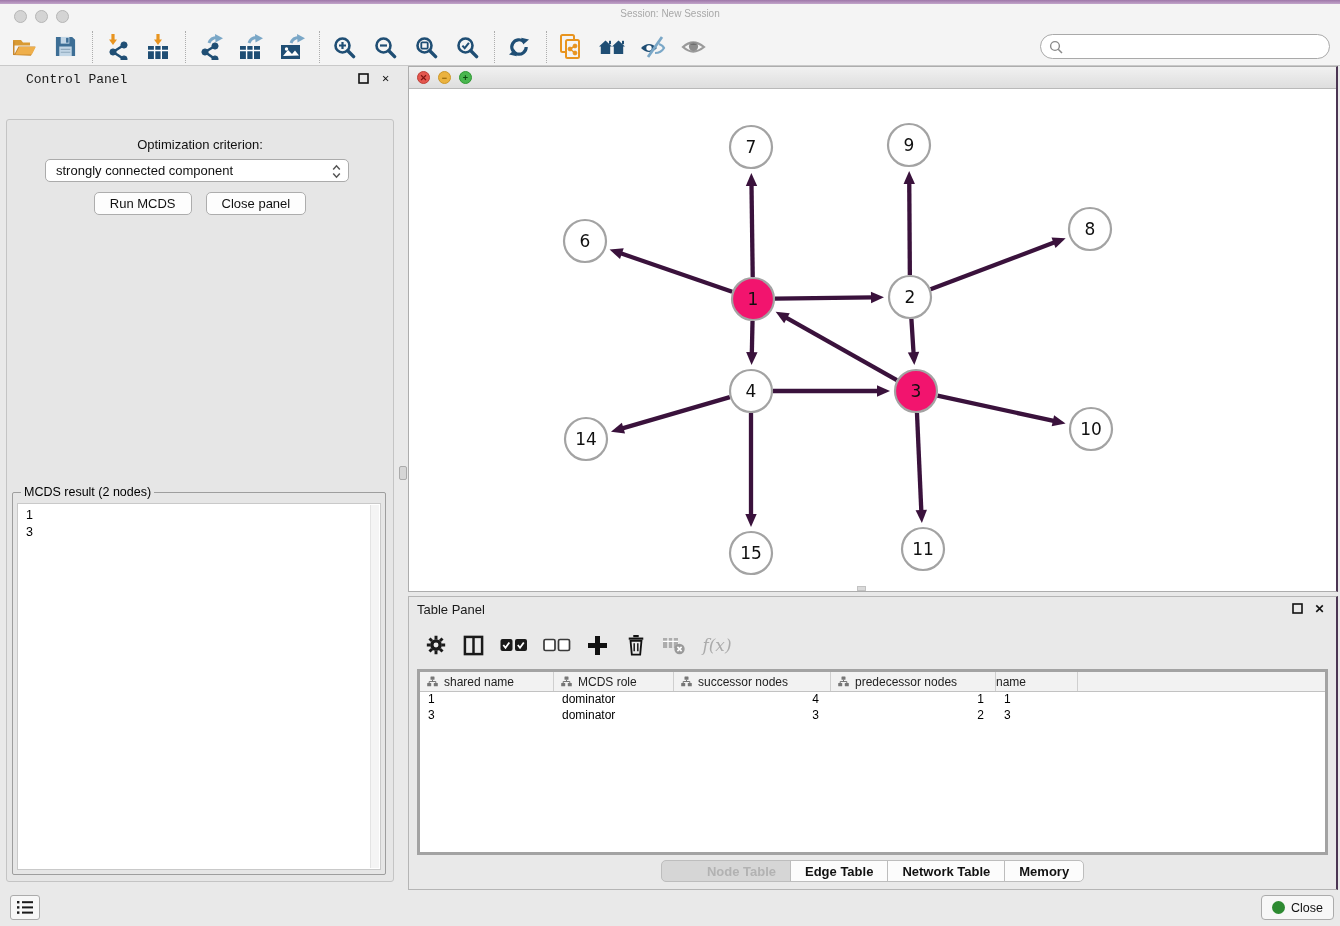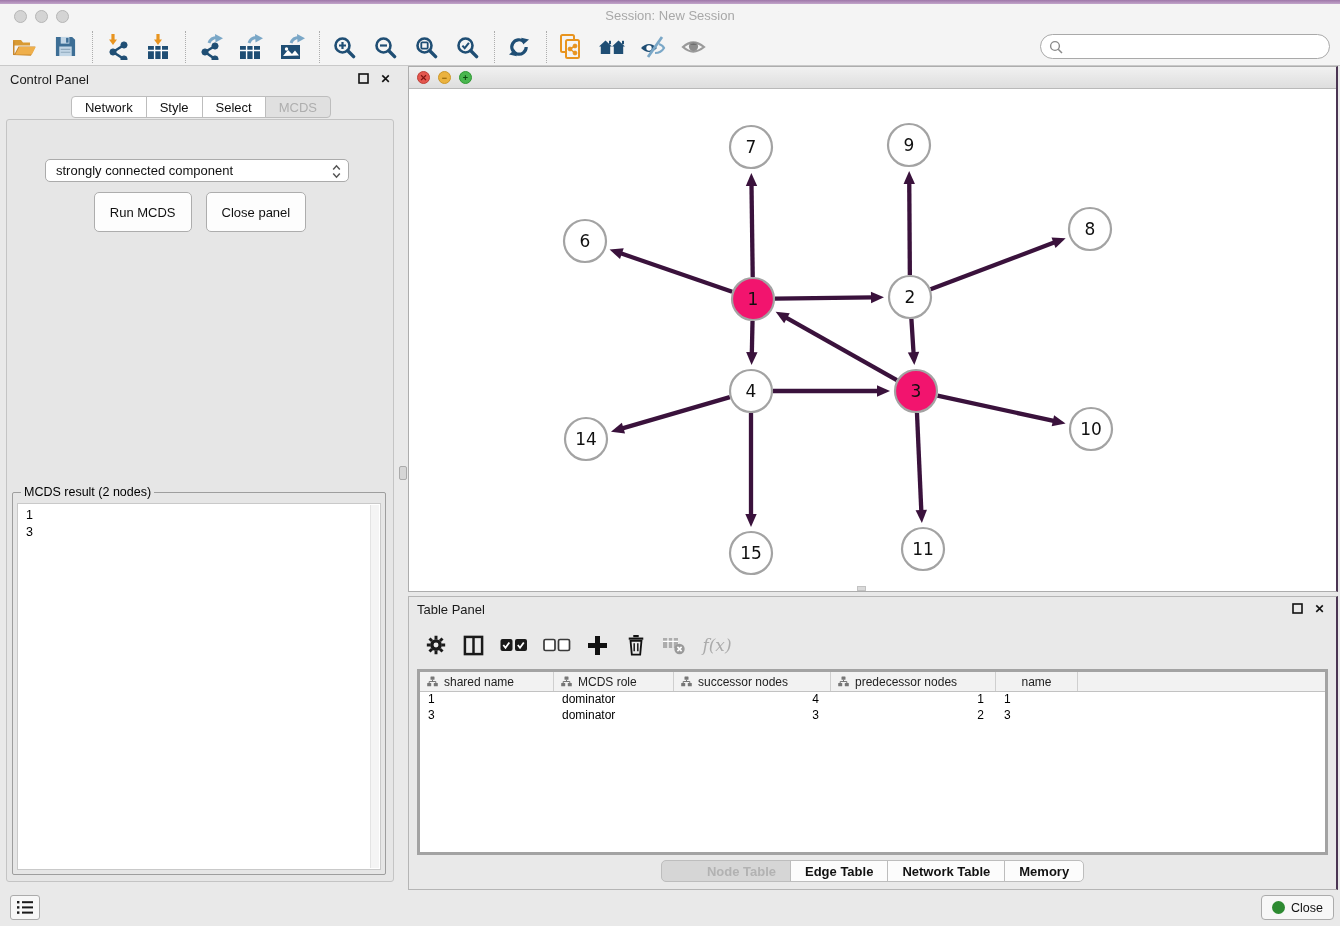--- a/index.html
+++ b/index.html
@@ -6,53 +6,53 @@
   html,body { background:#555; }
   body { font-family:"Liberation Sans", sans-serif; }
   .app { position:relative; width:1340px; height:926px; background:#E9E9E9; overflow:hidden; }
 
   
   .top-strip { position:absolute; left:0; top:0; width:1340px; height:4px;
                background:linear-gradient(#9E77A8,#C2A5CA); }
   .titlebar { position:absolute; left:0; top:4px; width:1340px; height:24px; background:#F4F4F4; }
   .lights { position:absolute; left:14px; top:6px; display:flex; gap:8px; }
   .light { width:13px; height:13px; border-radius:50%; background:#D4D4D4; border:1px solid #B6B6B6; }
-  .win-title { position:absolute; left:0; right:0; top:4px; text-align:center; font-size:13px; color:#A8A8A8; }
+  .win-title { position:absolute; left:0; right:0; top:4px; text-align:center; font-size:10px; color:#A8A8A8; }
 
   .toolbar { position:absolute; left:0; top:28px; width:1340px; height:38px; background:#F4F4F4;
              border-bottom:1px solid #C9C9C9; display:flex; align-items:center; padding-left:8px; }
   .tbtn { width:32px; height:34px; display:flex; align-items:center; justify-content:center; margin-right:9px; }
   .tsep { width:1px; height:32px; border-left:1px dotted #ADADAD; margin:0 8px 0 2px; }
   .searchbox { position:absolute; right:10px; top:6px; width:290px; height:25px; background:#FFF;
                border:1px solid #A9A9A9; border-radius:13px; display:flex; align-items:center; padding:0 8px; }
   .searchbox input { border:none; outline:none; background:transparent; flex:1; font-size:12px; margin-left:5px;
                      font-family:"Liberation Sans",sans-serif; }
 
   
   .control-panel { position:absolute; left:2px; top:66px; width:398px; height:818px; }
-  .cp-header { position:absolute; left:0; top:0; right:0; height:26px; }
+  .cp-header { position:absolute; left:16px; top:0; right:0; height:26px;font-family:Liberation Mono, monospace; }
   .cp-title { position:absolute; left:8px; top:6px; font-size:13px; color:#1A1A1A; }
   .panel-btns { position:absolute; right:8px; top:6px; display:flex; gap:9px; align-items:center; }
   .float-btn,.close-btn { width:13px; height:13px; display:flex; align-items:center; justify-content:center;
                           font-size:12px; font-weight:bold; color:#111; }
   .cp-tabs { position:absolute; left:0; right:0; top:30px; display:flex; justify-content:center; }
   .cp-tab { height:22px; line-height:21px; padding:0 13px; font-size:13px; background:#FFF; color:#111;
             border:1px solid #BDBDBD; margin-left:-1px; }
   .cp-tab:first-child { border-radius:4px 0 0 4px; margin-left:0; }
   .cp-tab:last-child { border-radius:0 4px 4px 0; }
   .cp-tab.active { background:#E0E0E0; color:#AEAEAE; }
   .cp-inner { position:absolute; left:4px; right:6px; top:53px; bottom:2px; background:#E6E6E6;
               border:1px solid #C4C4C4; border-radius:3px; }
   .opt-label { position:absolute; left:0; right:0; top:17px; text-align:center; font-size:13px; color:#111; }
   .dropdown { position:absolute; left:38px; right:44px; top:39px; height:23px; background:#FFF;
               border:1px solid #ABABAB; border-radius:5px; display:flex; align-items:center;
               padding:0 22px 0 10px; font-size:13px; color:#111; }
   .dd-stepper { position:absolute; right:7px; top:4px; }
   .cp-buttons { position:absolute; left:0; right:0; top:72px; display:flex; justify-content:center; gap:14px; }
-  .btn { height:40px; padding:0 15px; background:#FDFDFD; border:1px solid #ADADAD; border-radius:5px;
+  .btn { height:23px; padding:0 15px; background:#FDFDFD; border:1px solid #ADADAD; border-radius:5px;
          font-size:13px; color:#111; display:flex; align-items:center; }
   .mcds-box { position:absolute; left:5px; right:7px; top:372px; bottom:6px; border:1px solid #9E9E9E; border-radius:2px; }
   .mcds-legend { position:absolute; left:8px; top:-8px; background:#E6E6E6; padding:0 3px; font-size:12.5px; color:#000000; }
   .mcds-text { position:absolute; left:4px; right:4px; top:10px; bottom:4px; background:#FFF; border:1px solid #C9C9C9; }
   .mcds-lines { position:absolute; left:8px; top:3px; font-size:12.5px; color:#000; white-space:pre; line-height:17px; }
   .mcds-scroll { position:absolute; right:1px; top:1px; bottom:1px; width:9px; background:#F4F4F4; border-left:1px solid #E3E3E3; }
 
   
   .v-handle { position:absolute; left:399px; top:466px; width:8px; height:14px; background:#D6D6D6;
               border:1px solid #ABABAB; border-radius:2px; }
@@ -77,21 +77,21 @@
                  border:1px solid #B5B5B5; border-right:2px solid #4B3553; }
   .tp-title { position:absolute; left:8px; top:5px; font-size:13px; color:#1A1A1A; }
   .tp-btns { position:absolute; right:10px; top:5px; display:flex; gap:9px; align-items:center; }
   .tp-toolbar { position:absolute; left:14px; top:30px; height:36px; display:flex; align-items:center; gap:13px; }
   .tp-tool { width:25px; height:28px; display:flex; align-items:center; justify-content:center; }
   .fx-label { font-family:"DejaVu Serif", serif; font-style:italic; color:#ABABAB; font-size:17px; }
   .tbl-wrap { position:absolute; left:8px; right:8px; top:72px; height:186px; background:#FFF; border:3px solid #a3a3a3; }
   .tbl-header { display:flex; background:#F2F2F2; border-bottom:1px solid #C2C2C2; height:20px; }
   .th { display:flex; align-items:center; font-size:12px; color:#222; border-right:1px solid #CFCFCF;
         padding-left:7px; gap:6px; overflow:hidden; white-space:nowrap; }
-  .th.center { justify-content:center; padding-left:0; }
+  .th.center { padding-left:0; }
   .tr { display:flex; height:16px; }
   .td { font-size:12px; color:#000; overflow:hidden; white-space:nowrap; }
   .td.left { padding-left:8px; text-align:left; }
   .td.right { padding-right:12px; text-align:right; }
   .tp-tabs { position:absolute; left:0; right:0; bottom:7px; display:flex; justify-content:center; }
   .bt-tab { height:22px; line-height:21px; padding:0 14px; font-size:13px; font-weight:bold; background:#FCFCFC;
             color:#111; border:1px solid #BDBDBD; margin-left:-1px; }
   .bt-tab:first-child { border-radius:5px 0 0 5px; margin-left:0;padding-left:45px; }
   .bt-tab:last-child { border-radius:0 5px 5px 0; }
   .bt-tab.active { background:#D6D6D6; color:#B2B2B2; }
@@ -275,27 +275,22 @@
       <div class="cp-title">Control Panel</div>
       <div class="panel-btns">
         <div class="float-btn">
           <svg width="11" height="11" viewBox="0 0 11 11">
               <rect x="1" y="1" width="9" height="9" fill="none" stroke="#111" stroke-width="1.6"></rect>
             </svg>
         </div>
         <div class="close-btn">✕</div>
       </div>
     </div>
-    <div class="cp-tabs" id="cp-tabs">
-        <div class="cp-tab">Network</div>
-        <div class="cp-tab">Style</div>
-        <div class="cp-tab">Select</div>
-        <div class="cp-tab active">MCDS</div>
-      </div>
     <div class="cp-inner">
+      <div class="opt-label">Optimization criterion:</div>
       <div class="dropdown">
         <span>strongly connected component</span>
         <span class="dd-stepper">
           <svg width="9" height="15" viewBox="0 0 9 15">
               <path d="M1.2 5.4L4.5 1.8L7.8 5.4M1.2 9.6L4.5 13.2L7.8 9.6" fill="none" stroke="#555" stroke-width="1.5"></path>
             </svg>
         </span>
       </div>
       <div class="cp-buttons">
         <div class="btn">Run MCDS</div>

